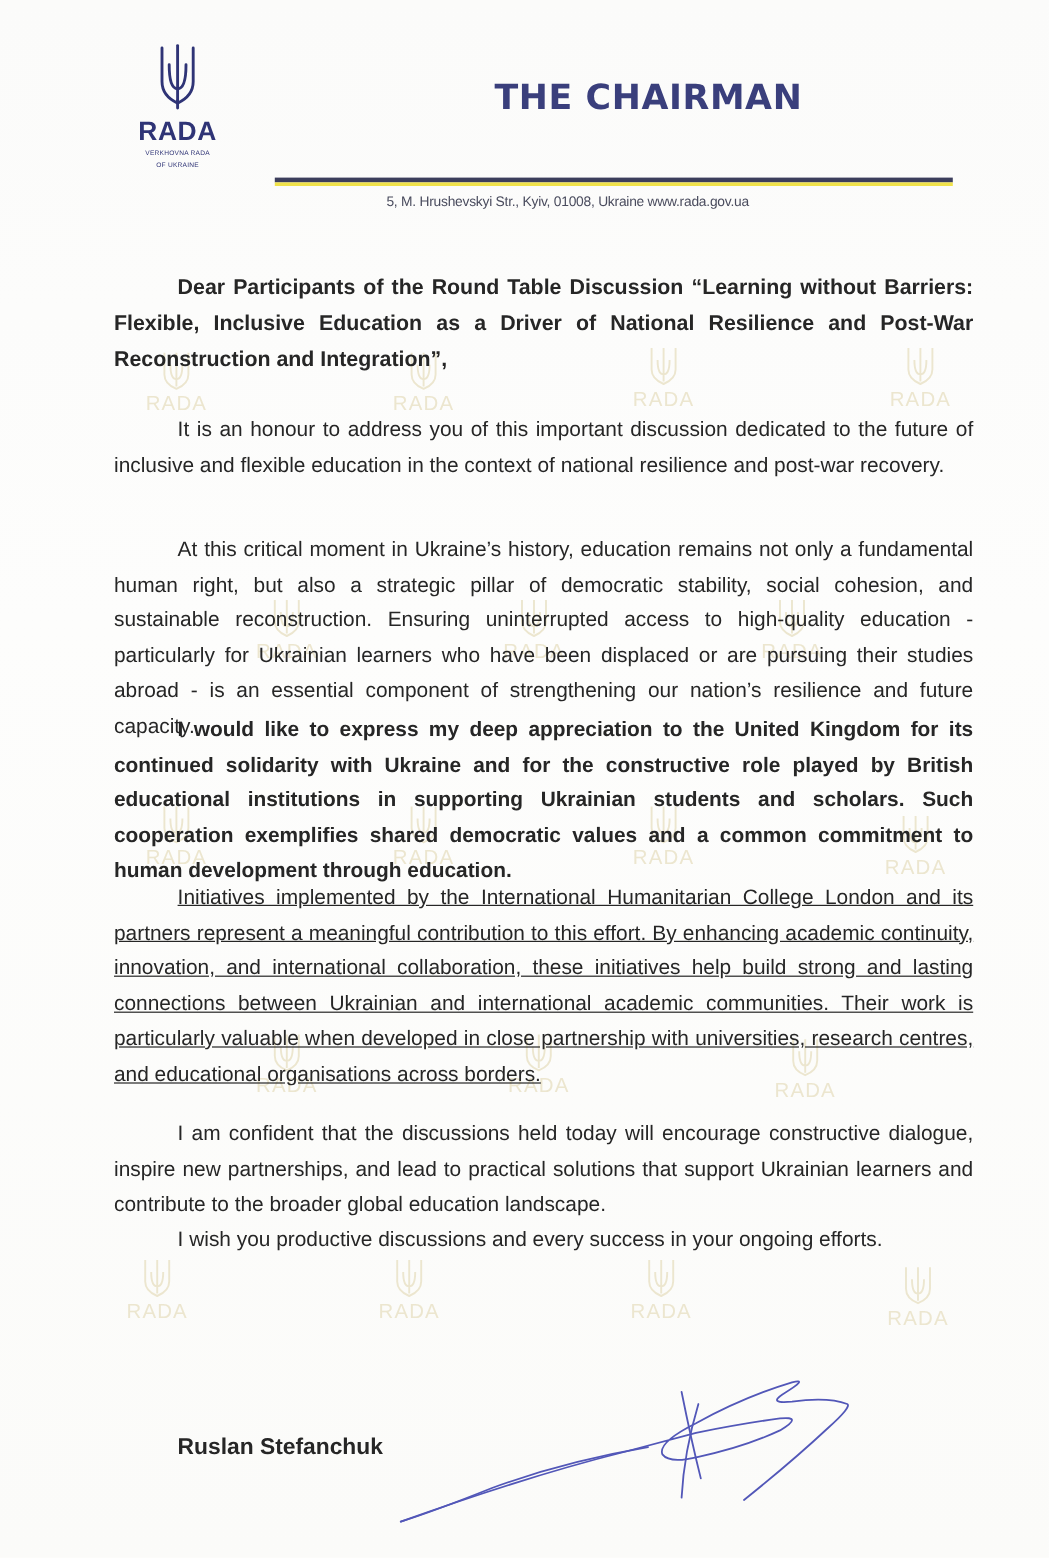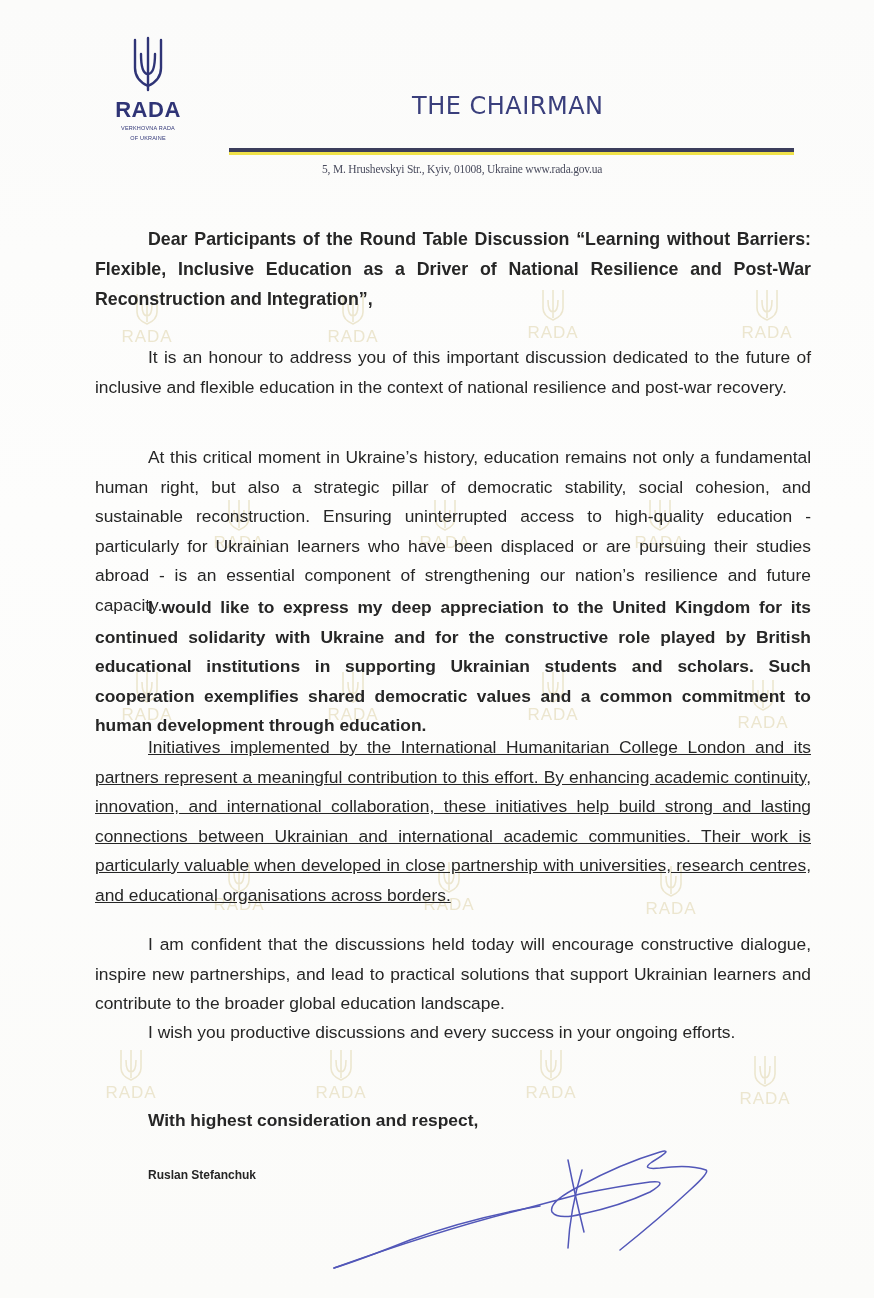--- a/index.html
+++ b/index.html
@@ -23,49 +23,49 @@
     }
     .wm svg { display: block; margin: 0 auto; }
     .wm .wm-text { font-size: 17px; letter-spacing: 1px; line-height: 18px; }
 
     
     .logo { position: absolute; left: 108px; top: 36px; width: 80px; text-align: center; color: #2f3476; }
     .logo svg { display: block; margin: 0 auto; }
     .logo-title { font-size: 22px; font-weight: bold; letter-spacing: 0.5px; line-height: 24px; margin-top: 6px; }
     .logo-sub { font-size: 5.5px; line-height: 7px; letter-spacing: 0.2px; margin-top: 3px; }
     .chairman {
-      position: absolute; left: 412px; top: 92px; font-size: 24px; color: #3a3f7c;
-      letter-spacing: 0.5px; font-family: "DejaVu Sans", sans-serif;
+      position: absolute; left: 412px; top: 64px; font-size: 29px; color: #3a3f7c;
+      letter-spacing: 0.5px; font-family: "DejaVu Sans", sans-serif; font-weight: bold;
     }
     .rule-blue { position: absolute; left: 229px; top: 148px; width: 565px; height: 4px; background: #3c3e5c; }
     .rule-yellow { position: absolute; left: 229px; top: 152px; width: 565px; height: 3px; background: #f0e24a; }
     .address {
       position: absolute; left: 322px; top: 163px; font-size: 11.5px; color: #4a4c5e;
-      font-family: Liberation Serif, serif; letter-spacing: -0.2px;
+      font-family: Liberation Sans, sans-serif; letter-spacing: -0.2px;
     }
 
     
     .text {
       position: absolute; left: 95px; width: 716px;
       font-family: "Liberation Sans", sans-serif; font-size: 17.4px; line-height: 29.5px;
       color: #262626; text-align: justify;
     }
     .text p { text-indent: 53px; }
     .salutation { top: 224px; font-weight: bold; font-size: 17.8px; line-height: 30px; }
     .p1 { top: 343px; }
     .p2 { top: 443px; }
     .p3 { top: 593px; font-weight: bold; }
     .p4 { top: 733px; text-decoration: underline; }
     .p5 { top: 930px; }
     .p6 { top: 1018px; }
     .closing {
       position: absolute; left: 148px; top: 1110px; font-weight: bold; font-size: 17.4px; color: #262626;
     }
     .signer {
-      position: absolute; left: 148px; top: 1168px; font-weight: bold; font-size: 12px; color: #262626;
+      position: absolute; left: 148px; top: 1196px; font-weight: bold; font-size: 19px; color: #262626;
     }
     .signature { position: absolute; left: 320px; top: 1140px; }
   </style>
 </head>
 <body>
 
 <div class="page">
 
   <div class="wm-layer">
     <div class="wm" style="left:112px;top:292px;">
@@ -216,21 +216,20 @@
   <div class="text p4">
     <p>Initiatives implemented by the International Humanitarian College London and its partners represent a meaningful contribution to this effort. By enhancing academic continuity, innovation, and international collaboration, these initiatives help build strong and lasting connections between Ukrainian and international academic communities. Their work is particularly valuable when developed in close partnership with universities, research centres, and educational organisations across borders.</p>
   </div>
   <div class="text p6">
     <p>I wish you productive discussions and every success in your ongoing efforts.</p>
   </div>
   <div class="text p5">
     <p>I am confident that the discussions held today will encourage constructive dialogue, inspire new partnerships, and lead to practical solutions that support Ukrainian learners and contribute to the broader global education landscape.</p>
   </div>
 
-  <div class="closing">With highest consideration and respect,</div>
   <div class="signer">Ruslan Stefanchuk</div>
 
   <svg class="signature" width="400" height="150" viewBox="0 0 400 150">
     <g fill="none" stroke="#5257b8" stroke-width="1.5" stroke-linecap="round" stroke-linejoin="round">
       <path d="M14 128 Q120 90 200 70 Q230 62 260 54 Q300 46 330 42 Q350 40 330 52 Q300 66 262 74 Q238 80 232 72 Q228 62 260 46 Q300 24 340 12 Q355 8 332 22 Q320 30 340 28 Q370 24 386 30 Q390 32 370 50 Q340 78 300 110"></path>
       <path d="M14 128 Q40 120 90 100 Q150 78 220 66"></path>
       <path d="M262 30 Q250 70 248 108"></path>
       <path d="M248 20 Q256 60 264 92"></path>
     </g>
   </svg>

